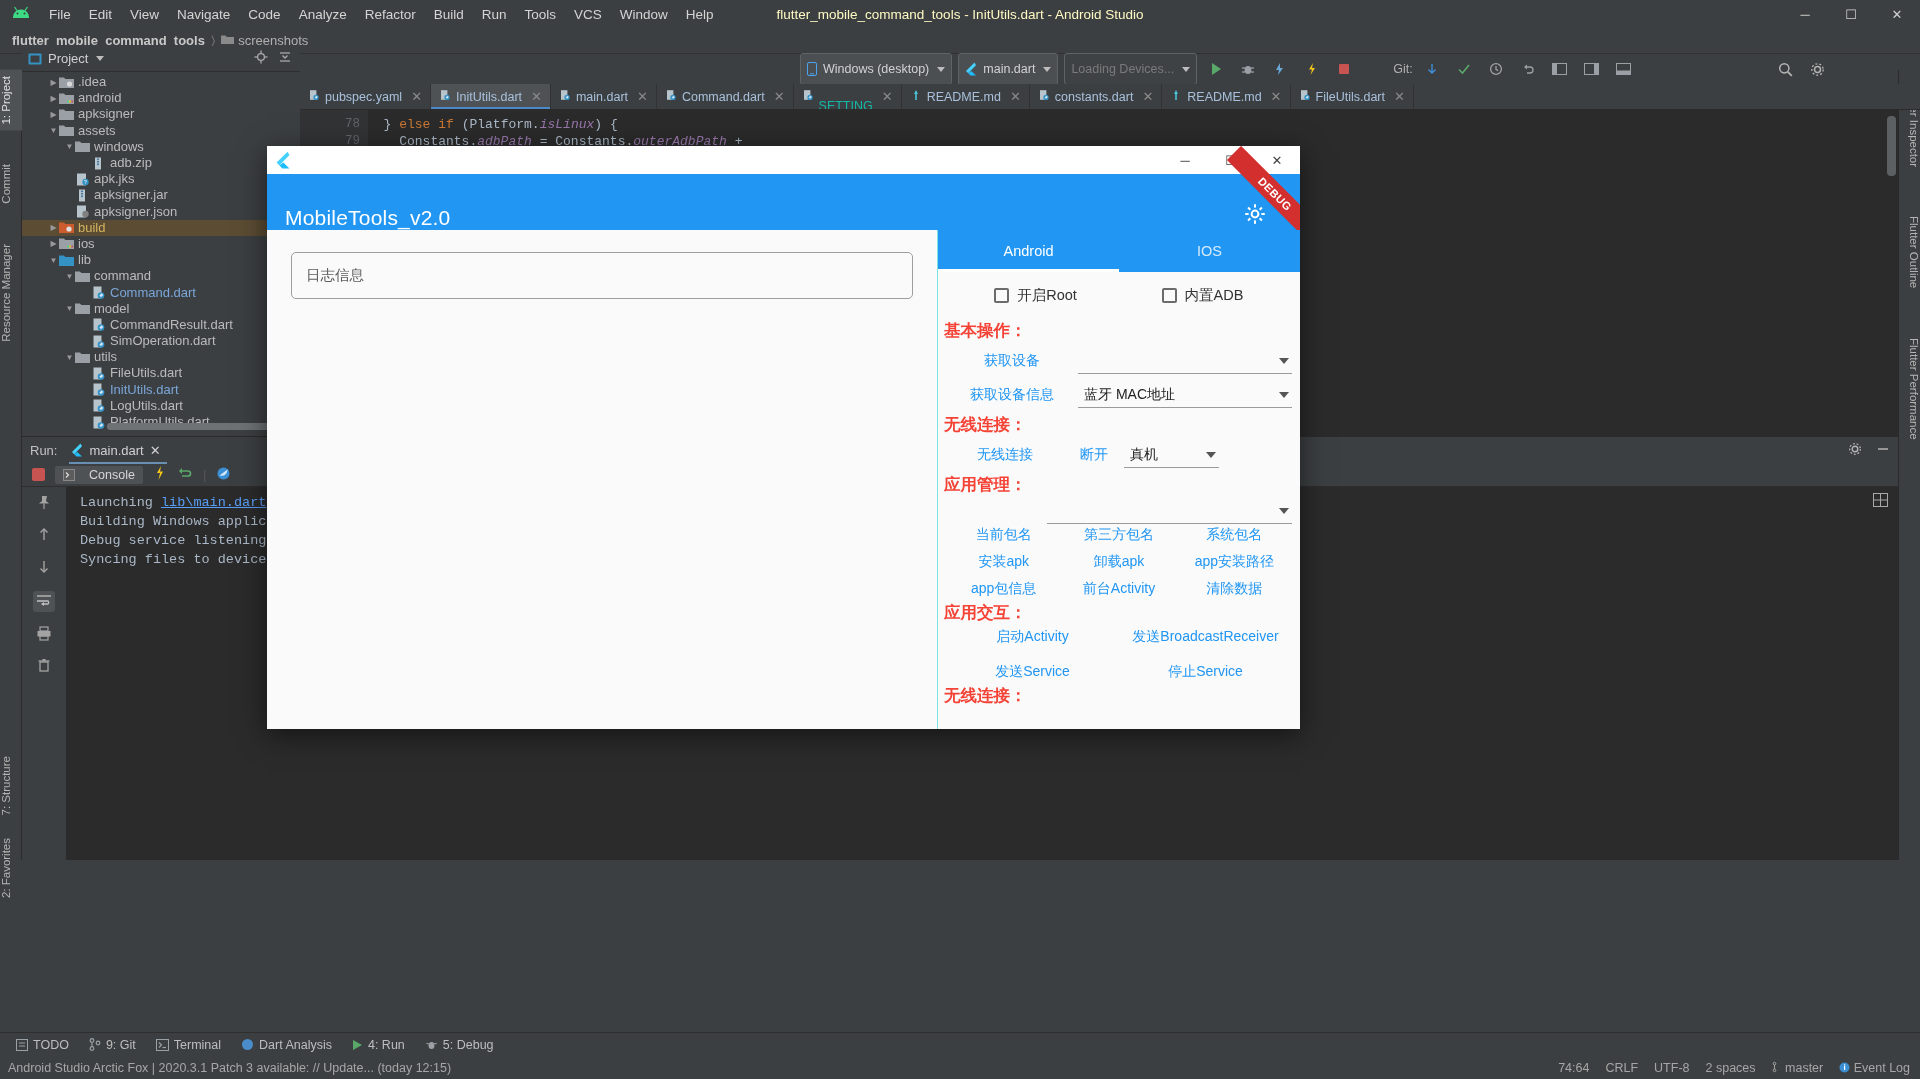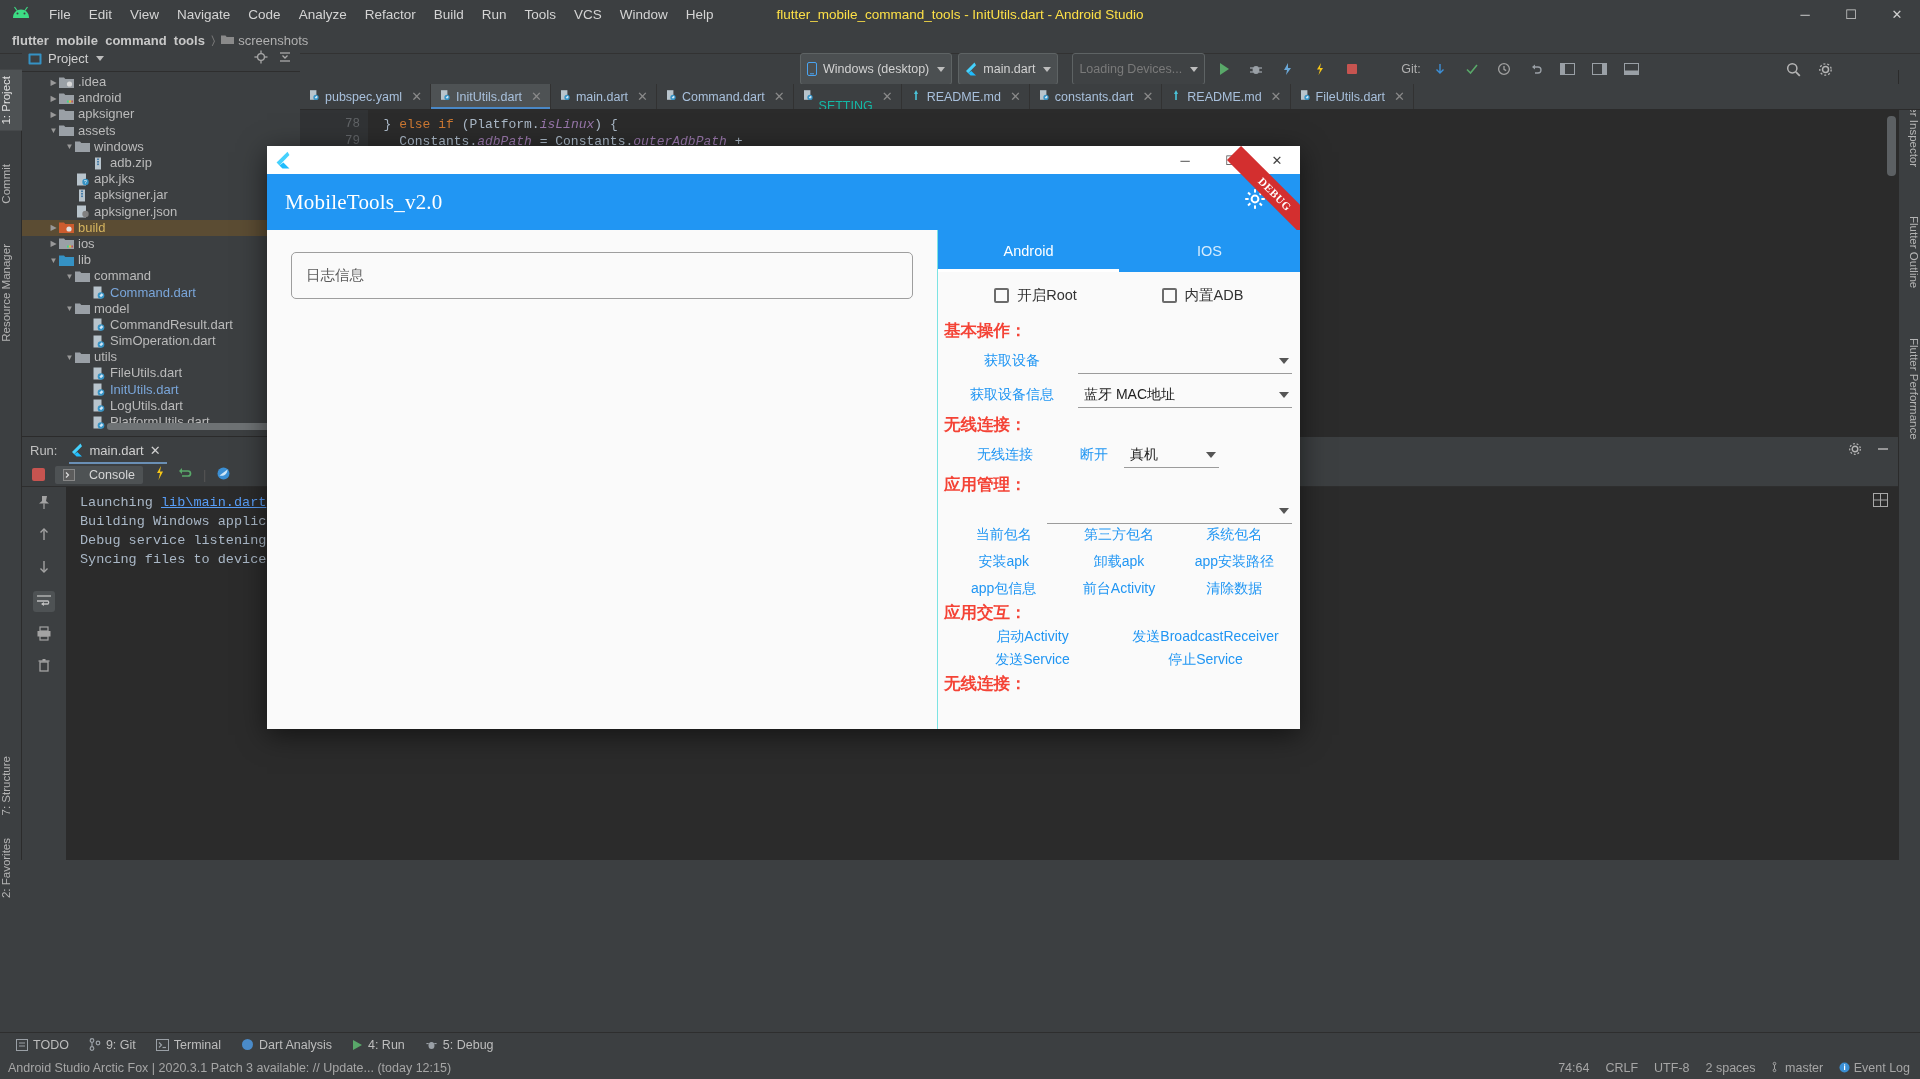--- a/index.html
+++ b/index.html
@@ -20,21 +20,21 @@
     background: #3c3f41; display: flex; align-items: center;
   }
   .and-logo { width: 22px; height: 18px; margin: 0 8px 0 10px; position: relative; }
   .and-logo svg { display:block; }
   .menu-item {
     padding: 3px 9px; font-size: 13.5px; color: #d4d4d4; cursor: default;
     white-space: nowrap;
   }
   .win-title {
     position: absolute; left: 50%; transform: translateX(-50%);
-    font-size: 13.5px; color: #fde047; white-space: nowrap;
+    font-size: 13.5px; color: #fef9c3; white-space: nowrap;
   }
   .wincontrols { position: absolute; right: 0; top: 0; height: 28px; display: flex; }
   .wc { width: 46px; height: 28px; display: flex; align-items: center; justify-content: center; color: #cfcfcf; font-size: 13px;}
 
   
   .navbar {
     position: absolute; top: 28px; left: 0; width: 1920px; height: 26px;
     background: #3c3f41; display: flex; align-items: center; padding-left: 12px;
     border-bottom: 1px solid #323232;
   }
@@ -47,21 +47,21 @@
   .maintoolbar {
     position: absolute; top: 54px; left: 0; width: 1920px; height: 30px;
     background: #3c3f41; display: flex; align-items: center;
   }
   .tb-right { position:absolute; left: 800px; display:flex; align-items:center; gap:6px;}
   .combo {
     height: 32px; background: #4b4f51; border: 1px solid #5e6364; border-radius: 3px;
     display: flex; align-items: center; padding: 0 6px; gap: 6px; color: #d2d2d2; font-size: 12.5px;
     white-space: nowrap;
   }
-  .combo.disabled { color: #7a7a7a; background: #3f4244; margin-left: 8px; }
+  .combo.disabled { color: #7a7a7a; background: #3f4244; }
   .caret { width:0;height:0;border-left:4px solid transparent;border-right:4px solid transparent;border-top:5px solid #bdbdbd; margin-left:2px;}
   .run-ic { width:26px;height:24px;display:flex;align-items:center;justify-content:center;}
   .git-label { color:#b0b0b0; font-size:12.5px; margin-left:30px;}
 
   
   .tabs {
     position: absolute; top: 84px; left: 300px; width: 1620px; height: 26px;
     background: #3c3f41; display: flex; align-items: stretch; overflow: hidden;
     border-bottom: 1px solid #2b2b2b;
   }
@@ -202,21 +202,21 @@
   }
   .app-titlebar {
     height: 28px; background:#ffffff; display:flex; align-items:center;
     border-bottom: 0; position:relative;
   }
   .app-flutter-ic { margin-left: 8px; width: 16px; height:18px; }
   .app-wc { position:absolute; right:0; top:0; display:flex; height:28px;}
   .app-wc div { width:46px;height:28px;display:flex;align-items:center;justify-content:center;color:#444; font-size:13px;}
 
   .appbar {
-    height: 56px; background:#2196f3; display:flex; align-items:center; position:relative;font-family:Liberation Serif, serif;
+    height: 56px; background:#2196f3; display:flex; align-items:flex-end; position:relative;
   }
   .appbar .t { color:#fff; font-size:21px; margin-left: 18px; letter-spacing:.2px;}
   .gear { position:absolute; right: 34px; color:#fff; font-size: 21px; }
   .debug-ribbon {
     position:absolute; right: -33px; top: 10px; width: 116px; height: 20px;
     background:#d32f2f; color:#fff; font-size:11px; font-weight:bold;
     display:flex; align-items:center; justify-content:center;
     transform: rotate(45deg); letter-spacing: .5px;
   }
 
@@ -250,21 +250,21 @@
   .dd {
     flex:1; border-bottom: 1px solid #9b9b9b; height: 26px;
     display:flex; align-items:center; justify-content:space-between;
     padding: 0 3px 0 6px; font-size:14px; color:#222;
   }
   .dd .cv { width:0;height:0;border-left:5px solid transparent;border-right:5px solid transparent;border-top:6px solid #555;}
   .dd.narrow { flex:none; width: 95px; }
   .hint { color:#707070; font-size:14px;}
   .grid3 { display:grid; grid-template-columns: 1fr 1fr 1fr; row-gap: 9px; padding: 2px 8px 2px 8px;}
   .grid3 > div { text-align:center; color:#2196f3; font-size:14px;}
-  .grid2 { display:grid; grid-template-columns: 1fr 1fr; row-gap: 5px; padding: 2px 8px;}
+  .grid2 { display:grid; grid-template-columns: 1fr 1fr; row-gap: 17px; padding: 2px 8px;}
   .grid2 > div { text-align:center; color:#2196f3; font-size:14px;}
 </style>
 </head>
 <body>
 
 <div id="root">
 
   <div class="menubar">
     <div class="and-logo">
       <svg width="22" height="16" viewBox="0 0 22 16">

